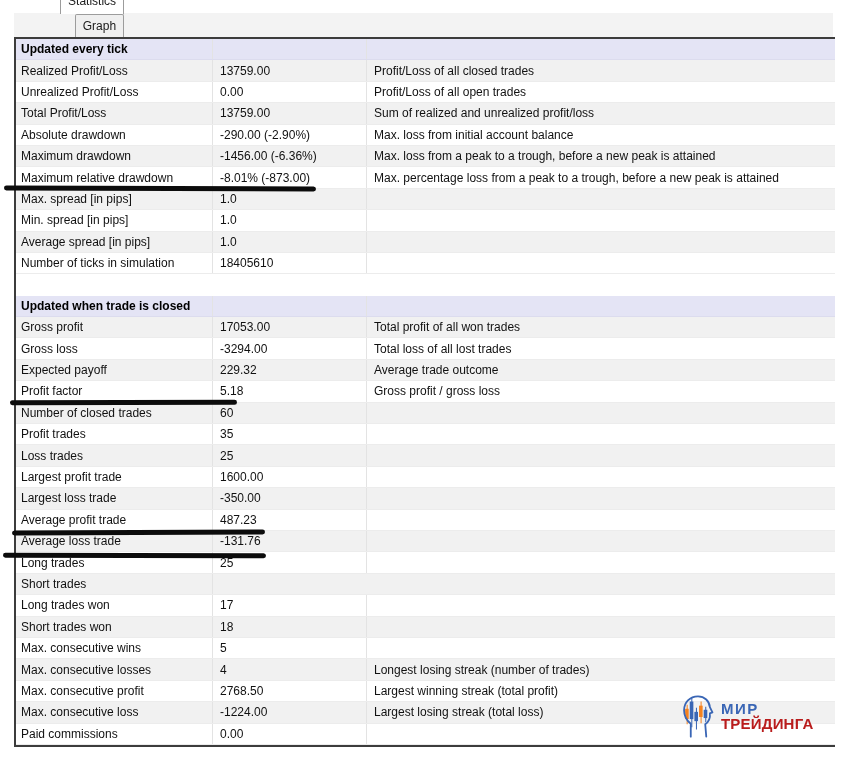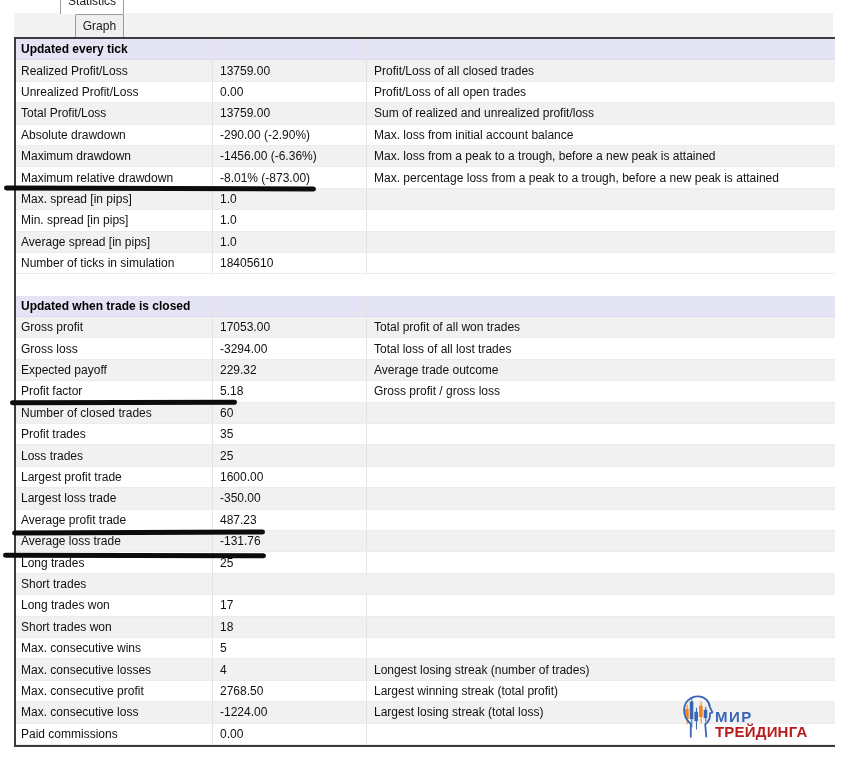--- a/index.html
+++ b/index.html
@@ -32,22 +32,22 @@
   .row.header .c1{font-weight:bold;color:#000;}
 
   
   .marker{position:absolute;height:5px;background:#0c0c0c;border-radius:3px;z-index:4;}
   .m1{left:4px;top:186px;width:312px;transform:rotate(.15deg);}
   .m2{left:10px;top:400px;width:227px;transform:rotate(-.1deg);}
   .m3{left:12px;top:530px;width:253px;transform:rotate(-.25deg);}
   .m4{left:3px;top:553px;width:263px;transform:rotate(.1deg);}
 
   
-  .logo{position:absolute;left:682px;top:694px;display:flex;align-items:flex-end;
-        gap:1px;z-index:7;}
+  .logo{position:absolute;left:682px;top:694px;display:flex;align-items:center;
+        gap:7px;z-index:7;}
   .logo svg{display:block;}
   .logo-text{display:flex;flex-direction:column;justify-content:center;}
   .logo-l1{font-size:15px;font-weight:bold;letter-spacing:1.5px;line-height:14px;}
   .logo-l2{font-size:15px;font-weight:bold;letter-spacing:.2px;line-height:15px;}
 </style>
 </head>
 <body>
 
 <div class="screen">
 

